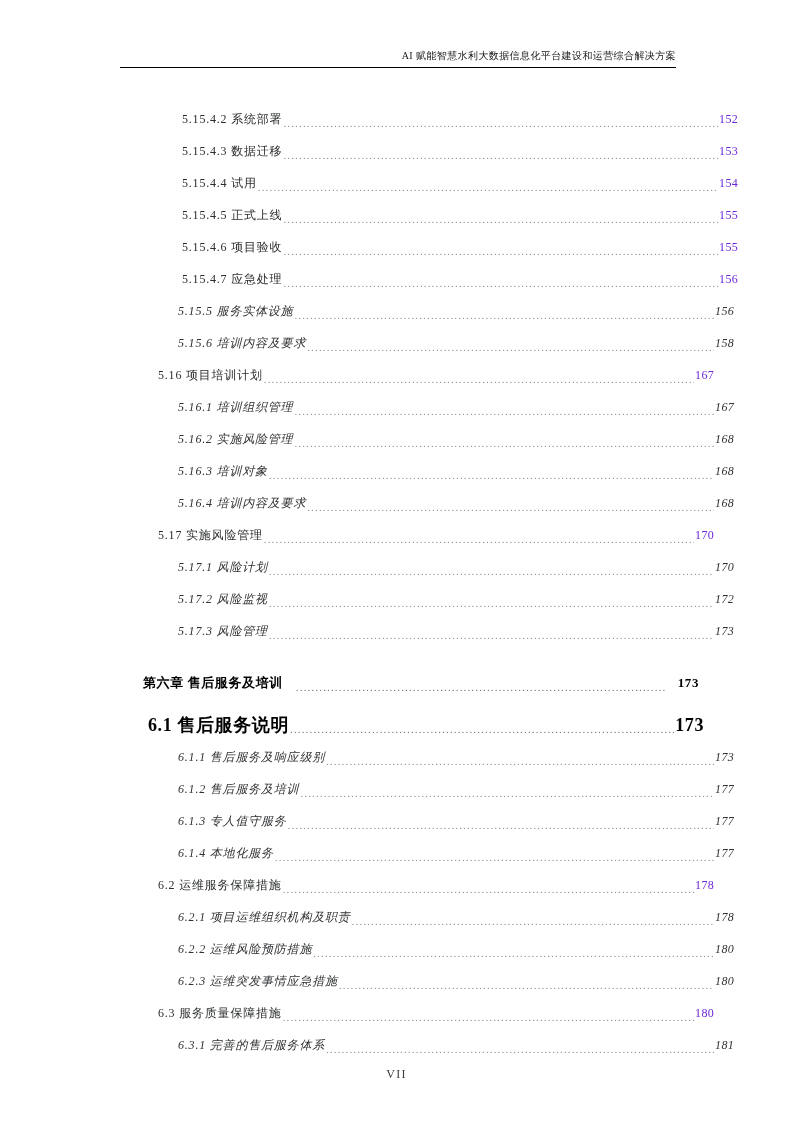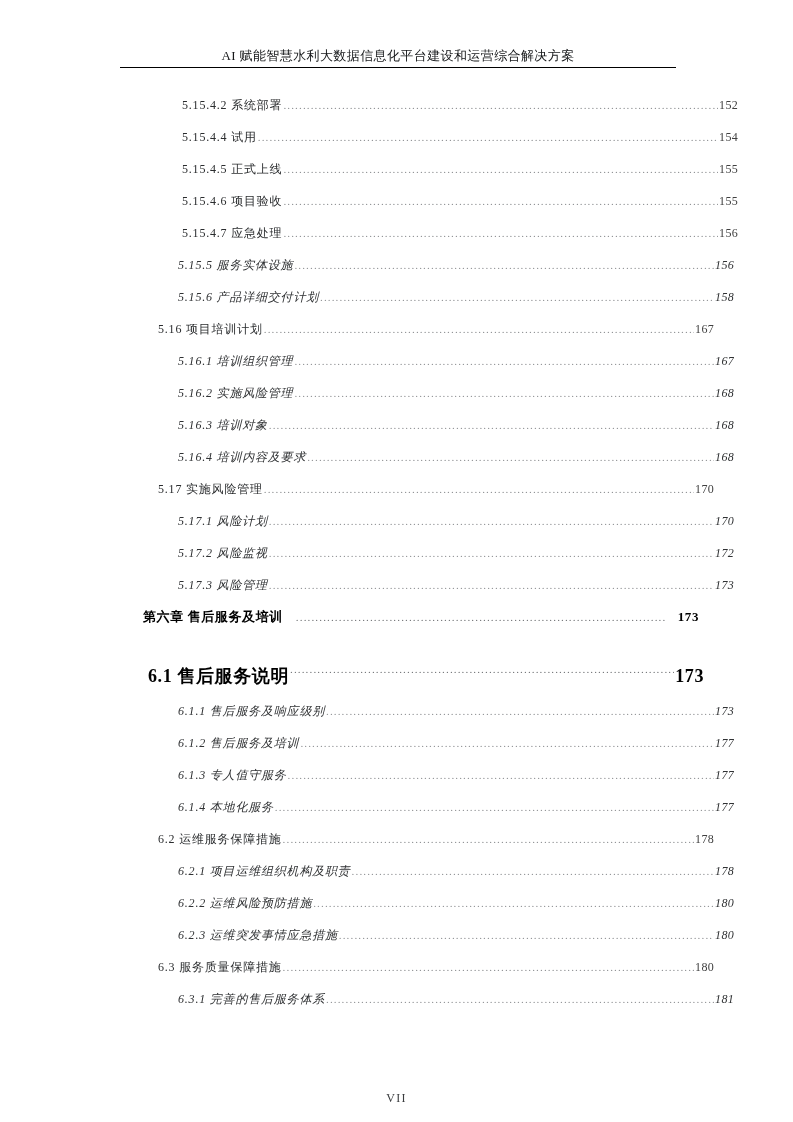--- a/index.html
+++ b/index.html
@@ -25,23 +25,23 @@
   }
 
   
   .header {
     position: absolute;
     left: 120px;
     top: 48px;
     width: 556px;
   }
   .header-title {
-    text-align: center;
+    text-align: right;
     font-family: "Liberation Serif", "DejaVu Serif", serif;
-    font-size: 13px;
+    font-size: 10px;
     letter-spacing: 0.4px;
     color: #16181a;
     line-height: 16px;
     white-space: nowrap;
   }
   .header-rule {
     margin-top: 3px;
     border-bottom: 1.6px solid #000000;
     width: 556px;
   }
@@ -49,21 +49,21 @@
   
   .toc {
     position: absolute;
     left: 120px;
     top: 96px;
     width: 556px;
   }
 
   .toc-row {
     display: flex;
-    align-items: flex-start;
+    align-items: flex-end;
     width: 556px;
     height: 32px;
     white-space: nowrap;
     overflow: hidden;
   }
 
   .toc-label {
     flex: 0 0 auto;
     font-size: 12px;
     line-height: 18px;
@@ -86,21 +86,21 @@
     font-size: 11px;
     letter-spacing: 1.15px;
     color: #8b8d90;
     white-space: nowrap;
   }
 
   .toc-page {
     flex: 0 0 auto;
     font-size: 12px;
     line-height: 18px;
-    color: #404040;
+    color: #6d28d9;
     text-align: right;
     letter-spacing: 0.3px;
   }
 
   
   .lvl2  { padding-left: 38px; }
   .lvl3  { padding-left: 58px; }
   .lvl4  { padding-left: 62px; }
   .lvl1  { padding-left: 23px; gap: 12px; }
   .lvl1b { padding-left: 28px; }
@@ -132,21 +132,21 @@
     font-family: Liberation Serif, serif;
     font-size: 18px;
     font-weight: bold;
     margin-top: 7px;
   }
 
   
   .footer {
     position: absolute;
     left: 0;
-    top: 1088px;
+    top: 1064px;
     width: 793px;
     text-align: center;
   }
   .footer-page {
     font-size: 12px;
     color: #3a3c3e;
     letter-spacing: 1.2px;
     font-family: "Liberation Serif", "DejaVu Serif", serif;
   }
 </style>
@@ -160,20 +160,25 @@
     <div class="header-rule"></div>
   </div>
 
   <div class="toc" id="toc-list">
       <div class="toc-row lvl4">
         <span class="toc-label">5.15.4.2  系统部署</span>
         <span class="toc-leader"></span>
         <span class="toc-page">152</span>
       </div>
       <div class="toc-row lvl4">
+        <span class="toc-label">5.15.4.3  数据迁移</span>
+        <span class="toc-leader"></span>
+        <span class="toc-page">153</span>
+      </div>
+      <div class="toc-row lvl4">
         <span class="toc-label">5.15.4.4  试用</span>
         <span class="toc-leader"></span>
         <span class="toc-page">154</span>
       </div>
       <div class="toc-row lvl4">
         <span class="toc-label">5.15.4.5  正式上线</span>
         <span class="toc-leader"></span>
         <span class="toc-page">155</span>
       </div>
       <div class="toc-row lvl4">
@@ -185,21 +190,21 @@
         <span class="toc-label">5.15.4.7  应急处理</span>
         <span class="toc-leader"></span>
         <span class="toc-page">156</span>
       </div>
       <div class="toc-row lvl3 it">
         <span class="toc-label">5.15.5  服务实体设施</span>
         <span class="toc-leader"></span>
         <span class="toc-page">156</span>
       </div>
       <div class="toc-row lvl3 it">
-        <span class="toc-label">5.15.6  产品详细交付计划</span>
+        <span class="toc-label">5.15.6  培训内容及要求</span>
         <span class="toc-leader"></span>
         <span class="toc-page">158</span>
       </div>
       <div class="toc-row lvl2">
         <span class="toc-label">5.16  项目培训计划</span>
         <span class="toc-leader"></span>
         <span class="toc-page">167</span>
       </div>
       <div class="toc-row lvl3 it">
         <span class="toc-label">5.16.1  培训组织管理</span>

